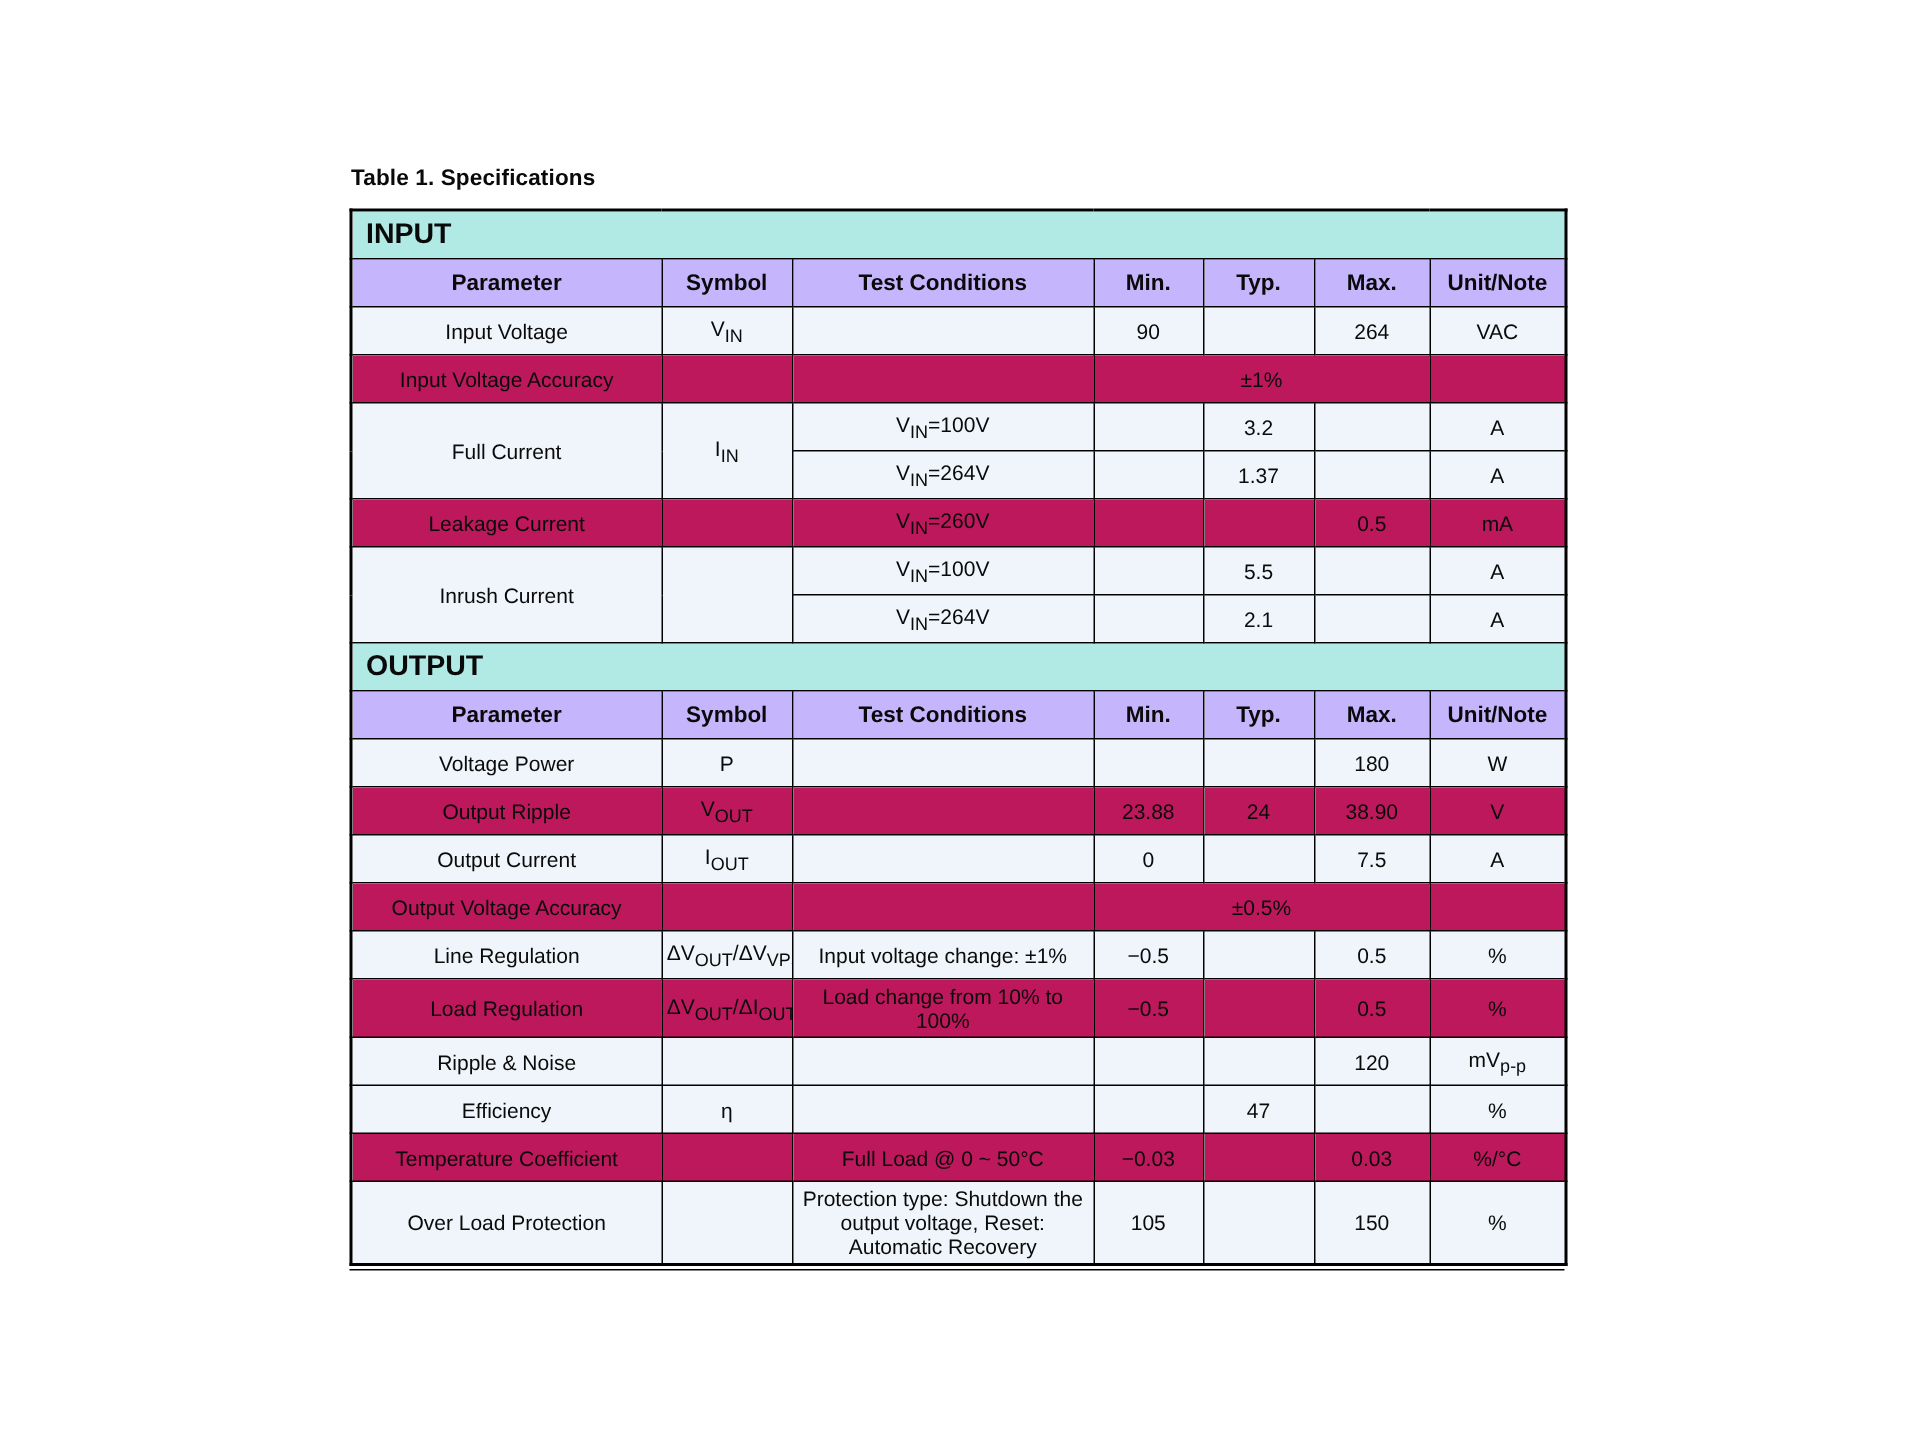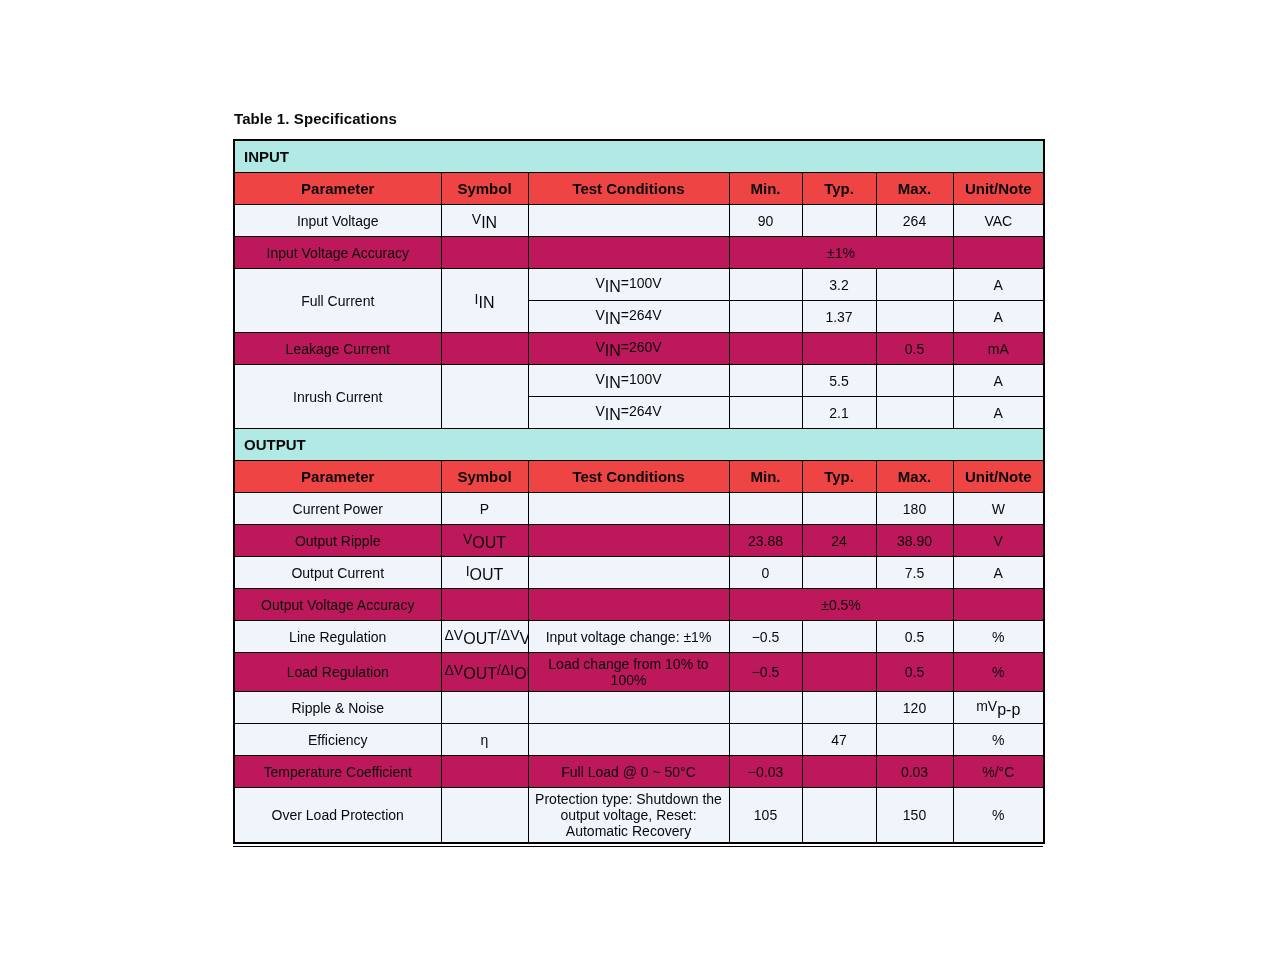--- a/index.html
+++ b/index.html
@@ -38,32 +38,32 @@
     vertical-align: middle;
     padding: 3px;
     height: 25px;
     line-height: 16px;
     overflow: hidden;
   }
   table.spec tr.section-row td {
     background: #b1e9e5;
     text-align: left;
     font-weight: 700;
-    font-size: 15px;
+    font-size: 19px;
     padding-left: 9px;
   }
   table.spec th {
-    background: #ef4444;
+    background: #c4b5fd;
     font-weight: 700;
     font-size: 15px;
   }
   td.shade-light { background: #eff5fb; }
   td.shade-dark  { background: #be185d; }
   td.symbol-cell { white-space: nowrap; font-size: 13.5px; padding-left: 0; padding-right: 0; }
-  sub { font-size: 16px; line-height: 1; }
+  sub { font-size: 12px; line-height: 1; }
   .bottom-rule {
     height: 1px;
     background: #000000;
     margin-top: 2px;
     width: 810px;
   }
 </style>
 </head>
 <body>
 
@@ -155,21 +155,21 @@
         <tr>
           <th>Parameter</th>
           <th>Symbol</th>
           <th>Test Conditions</th>
           <th>Min.</th>
           <th>Typ.</th>
           <th>Max.</th>
           <th>Unit/Note</th>
         </tr>
         <tr>
-          <td class="shade-light">Current Power</td>
+          <td class="shade-light">Voltage Power</td>
           <td class="shade-light">P</td>
           <td class="shade-light"></td>
           <td class="shade-light"></td>
           <td class="shade-light"></td>
           <td class="shade-light">180</td>
           <td class="shade-light">W</td>
         </tr>
         <tr>
           <td class="shade-dark">Output Ripple</td>
           <td class="shade-dark symbol-cell"><span>V</span><sub>OUT</sub></td>

